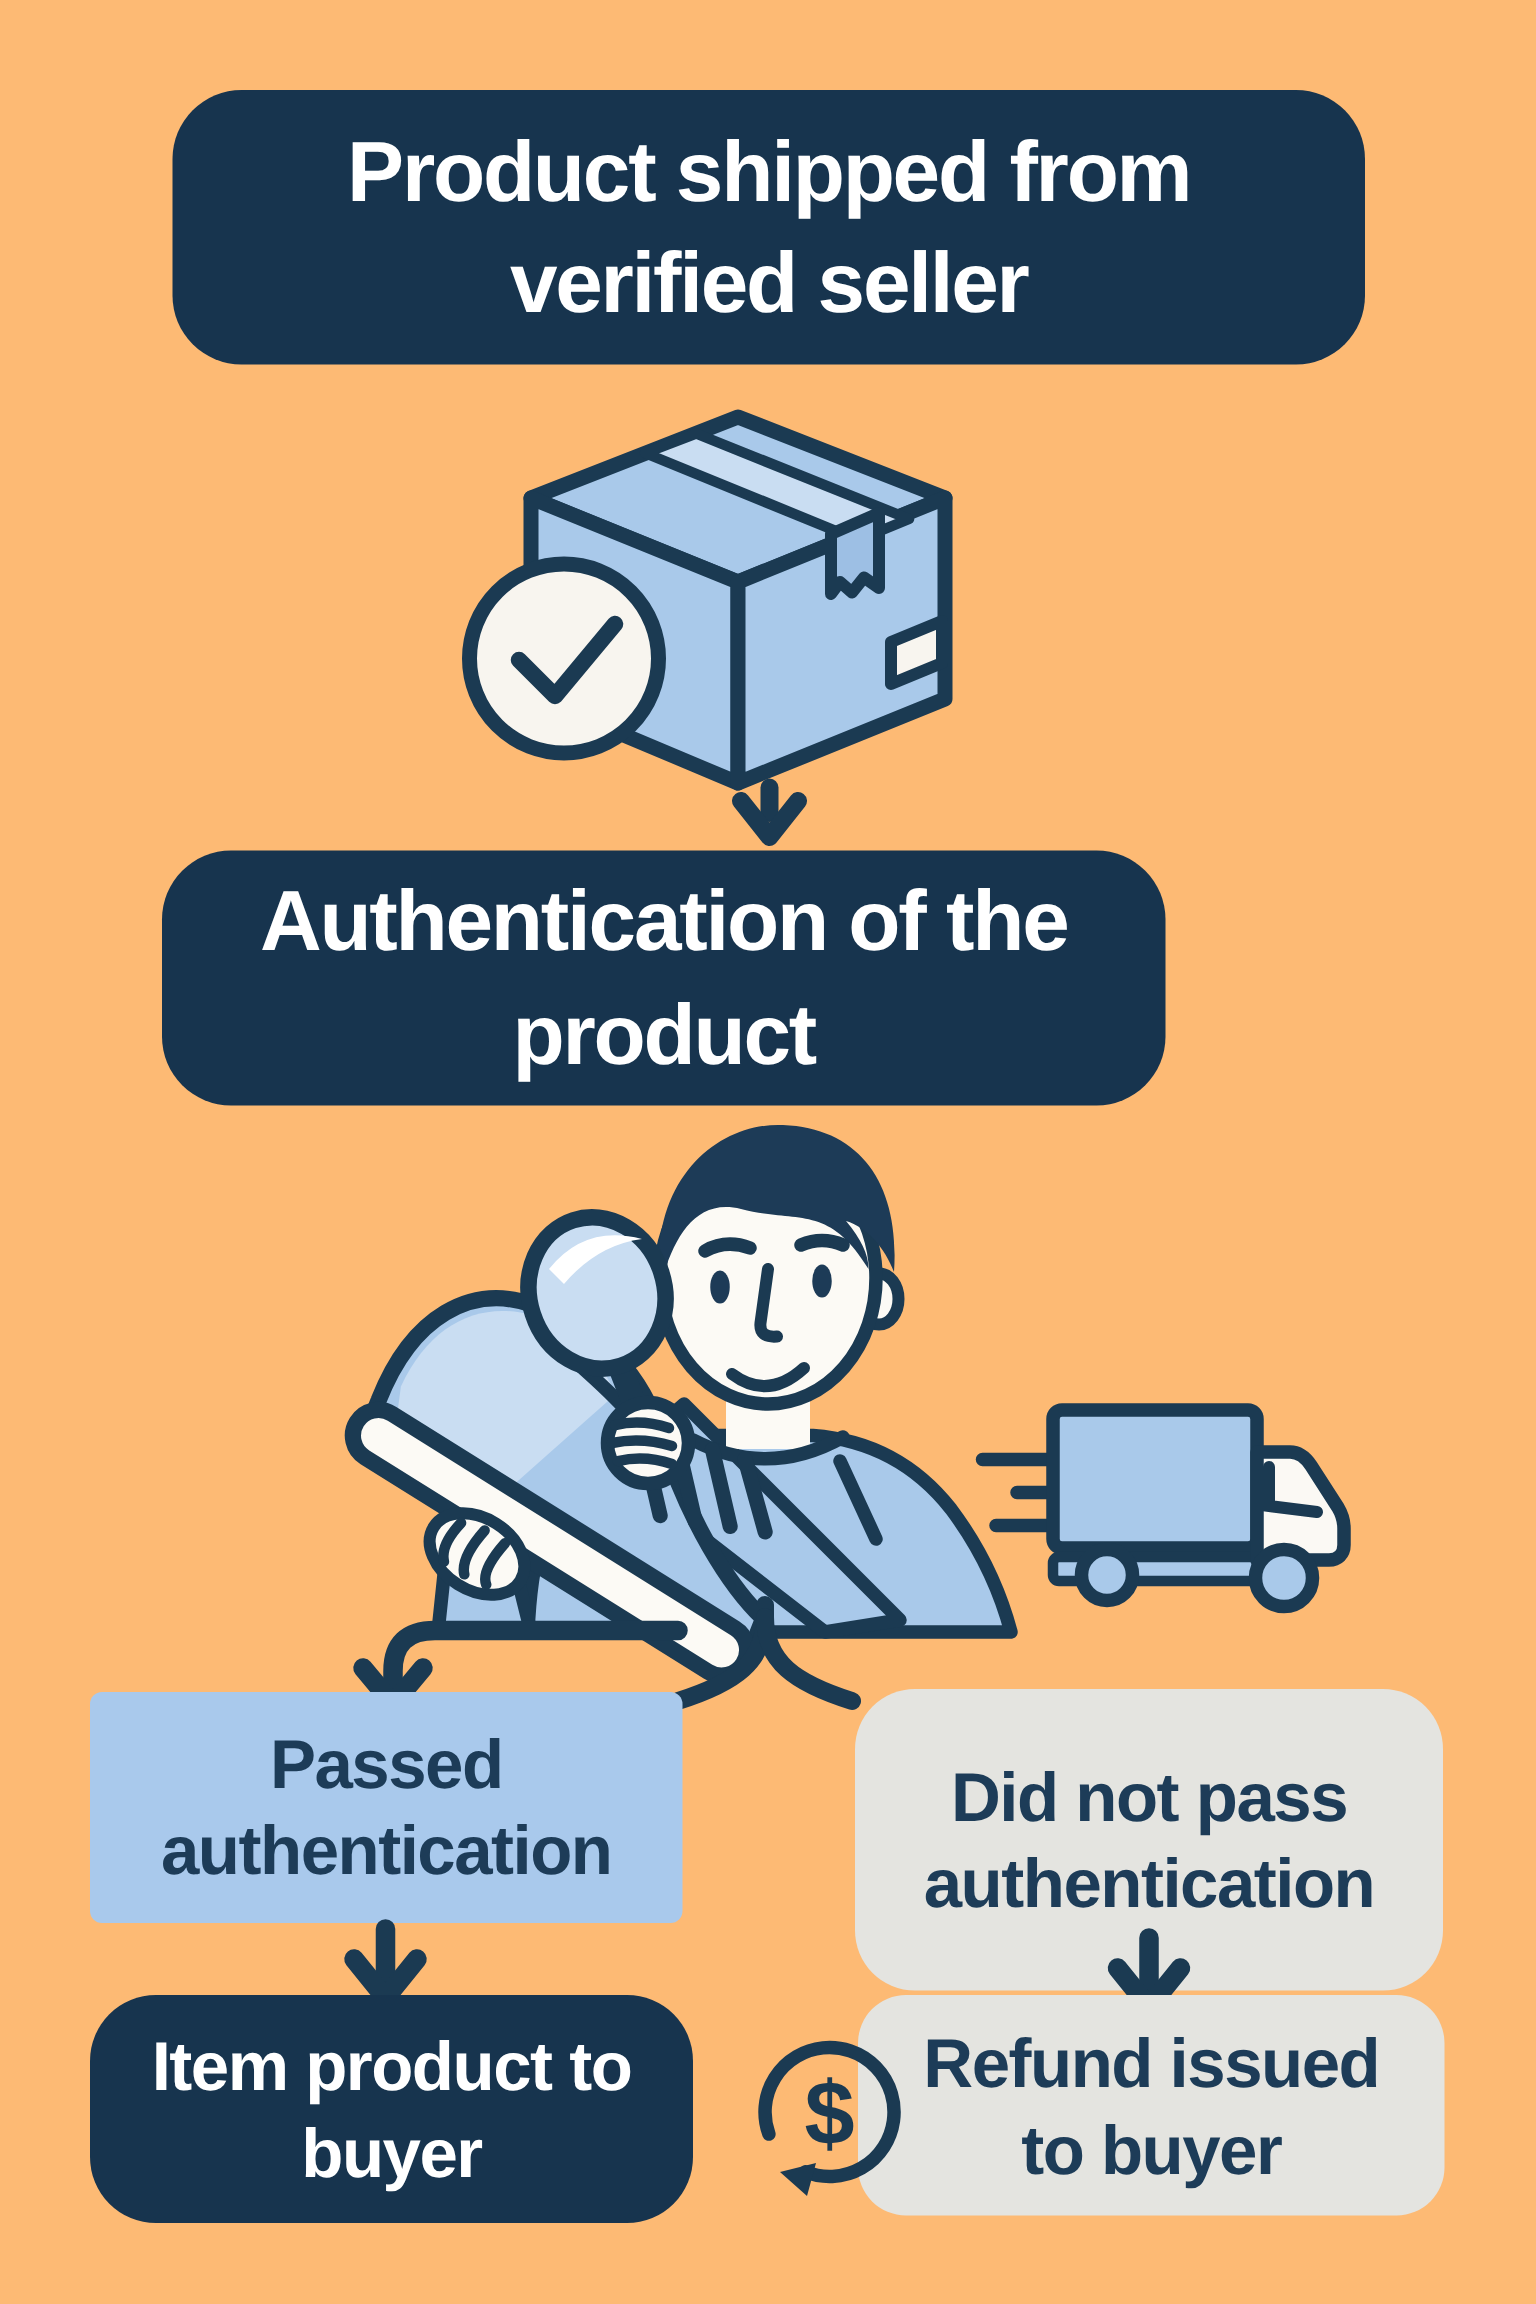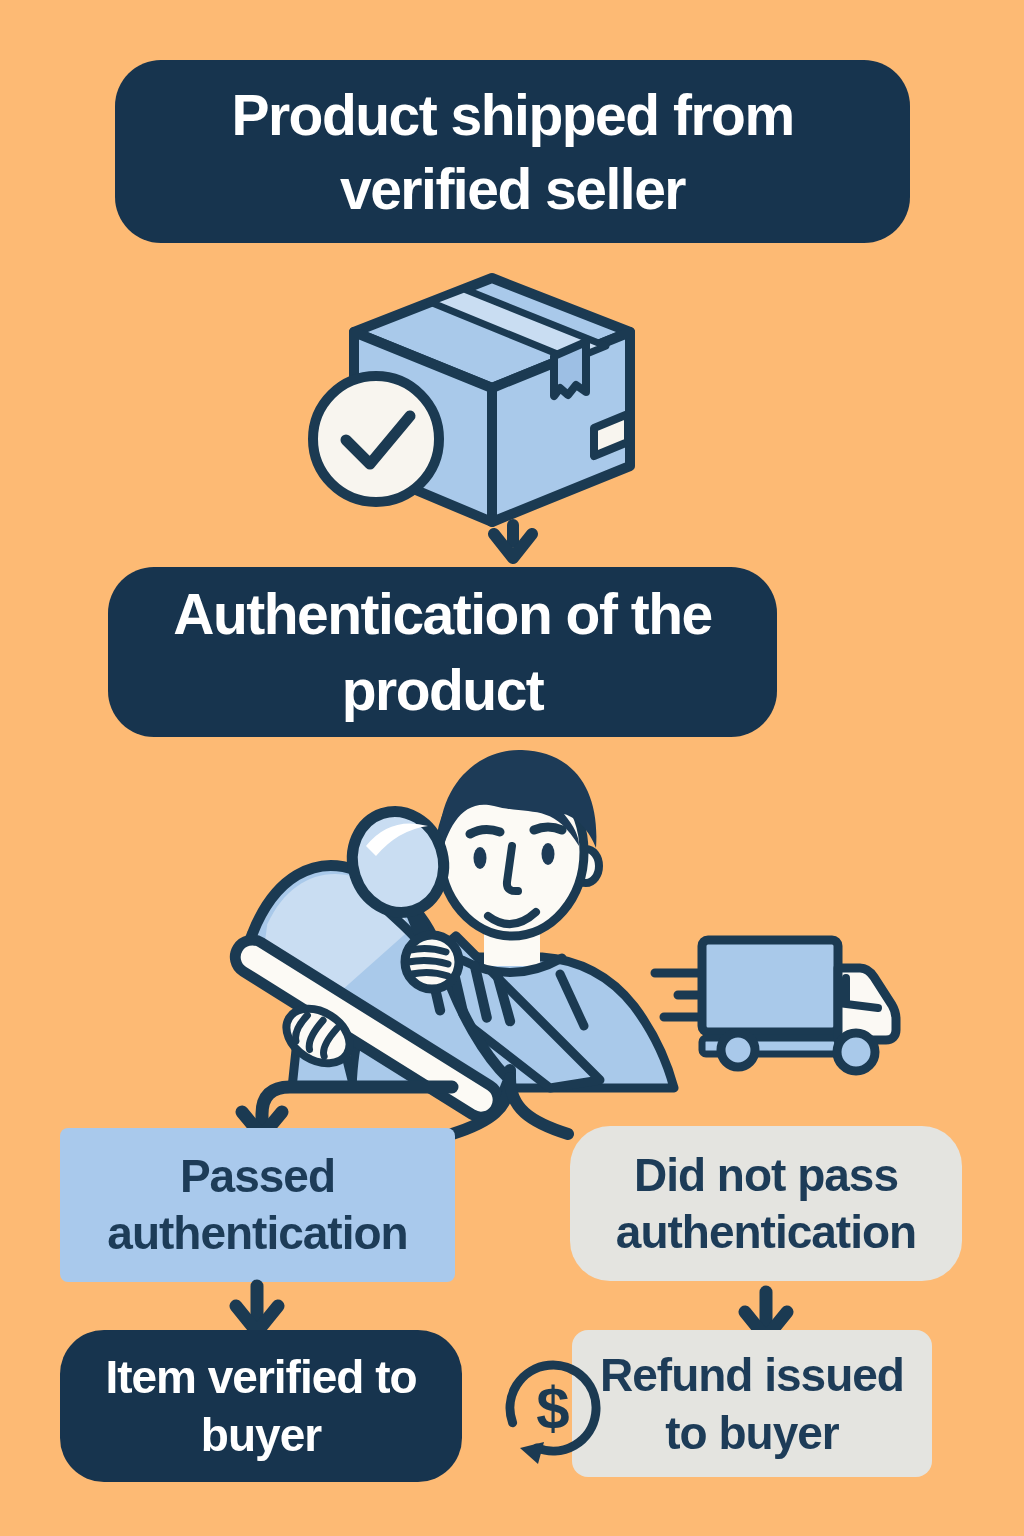--- a/index.html
+++ b/index.html
@@ -20,28 +20,28 @@
   #step1{left:115px;top:60px;width:795px;height:183px;border-radius:46px;
          font-size:57px;line-height:74px;letter-spacing:-1.5px;}
   #step1 span{max-width:720px;}
   #step2{left:108px;top:567px;width:669px;height:170px;border-radius:46px;
          font-size:57px;line-height:76px;letter-spacing:-1.5px;}
   #step2 span{max-width:700px;}
 
   #branch-pass{left:60px;top:1128px;width:395px;height:154px;border-radius:8px;
          font-size:46px;line-height:57px;letter-spacing:-1px;}
   #branch-pass span{max-width:330px;}
-  #branch-fail{left:570px;top:1126px;width:392px;height:155px;border-radius:40px;
+  #branch-fail{left:570px;top:1126px;width:392px;height:201px;border-radius:40px;
          font-size:46px;line-height:57px;letter-spacing:-1px;}
   #branch-fail span{max-width:340px;}
 
   #outcome-pass{left:60px;top:1330px;width:402px;height:152px;border-radius:44px;
          font-size:46px;line-height:58px;letter-spacing:-1px;}
   #outcome-pass span{max-width:340px;}
-  #outcome-fail{left:572px;top:1330px;width:360px;height:147px;border-radius:16px;
+  #outcome-fail{left:572px;top:1330px;width:391px;height:147px;border-radius:32px;
          font-size:46px;line-height:58px;letter-spacing:-1px;}
   #outcome-fail span{max-width:350px;}
 
   .art{position:absolute;}
   svg{display:block;overflow:visible;}
 </style>
 </head>
 <body>
 
 <div class="canvas">
@@ -161,21 +161,21 @@
     </g>
   </svg>
   <svg class="art" style="left:735px;top:1288px;" width="62" height="66" viewBox="0 0 62 66">
     <g fill="none" stroke="#1b3a52" stroke-width="13" stroke-linecap="round" stroke-linejoin="round">
       <path d="M 31 4 L 31 34"></path>
         <path d="M 10 24 L 31 50 L 52 24"></path>
     </g>
   </svg>
 
   <div class="node dark" id="outcome-pass">
-    <span>Item verified to buyer</span>
+    <span>Item product to buyer</span>
   </div>
   <div class="node gray" id="outcome-fail">
     <span>Refund issued to buyer</span>
   </div>
 
   <svg class="art" style="left:500px;top:1356px;" width="104" height="110" viewBox="0 0 104 110">
     <path d="M 12.6 66.7 A 43 43 0 1 1 36.9 91.9" fill="none" stroke="#1b3a52" stroke-width="9" stroke-linecap="round"></path>
     <path d="M 20 92 L 44 86 L 38 108 Z" fill="#1b3a52"></path>
     <text x="53" y="73" text-anchor="middle" font-family="Liberation Sans, sans-serif" font-weight="bold" font-size="60" fill="#1b3a52">$</text>
   </svg>

